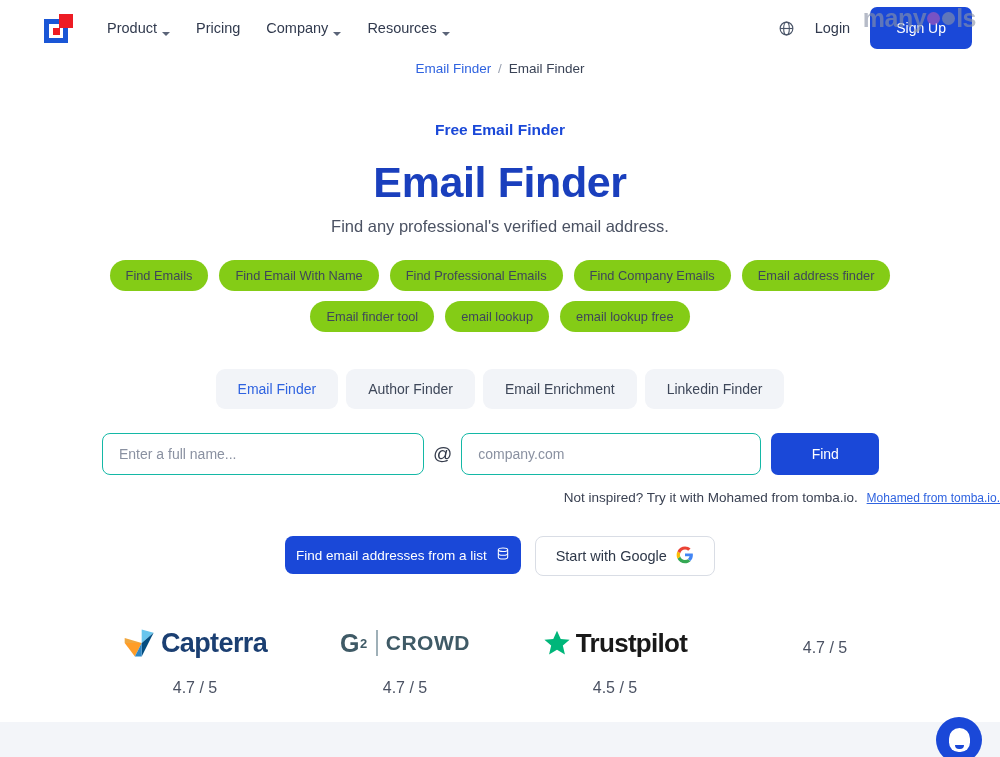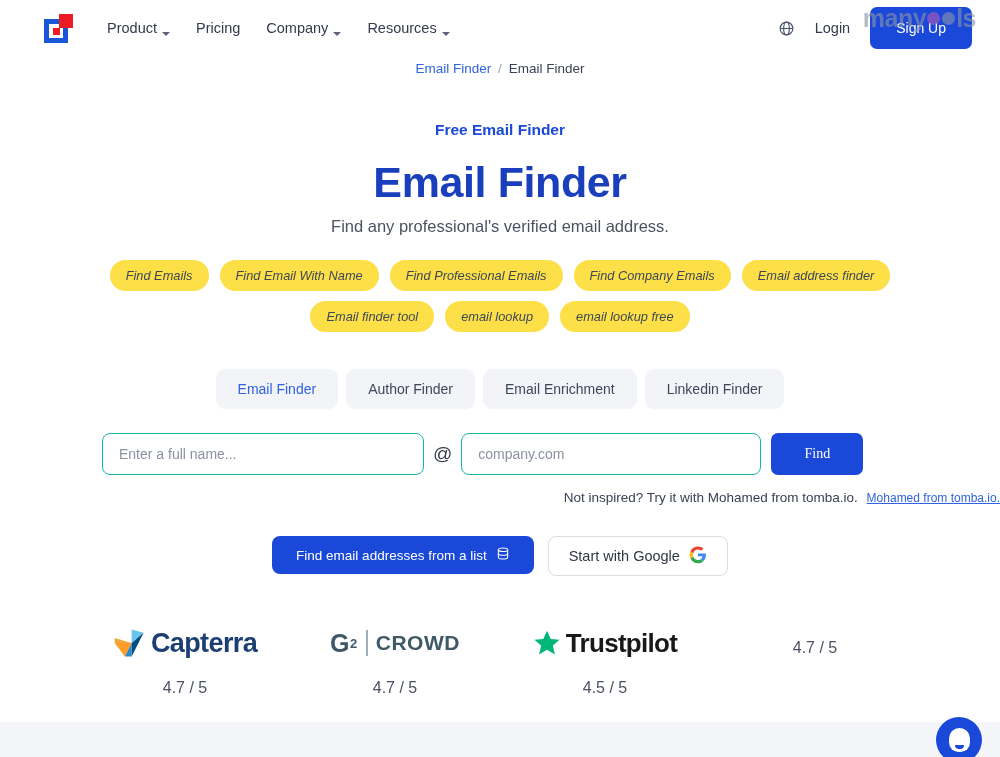--- a/index.html
+++ b/index.html
@@ -79,22 +79,22 @@
   .hero-sub {
     margin-top:10px; font-size:16.5px; color:#4b5263;
   }
 
   
   .tags {
     margin:24px auto 0; max-width:820px;
     display:flex; flex-wrap:wrap; justify-content:center; gap:10px 11px;
   }
   .tag {
-    background:#fde047; color:#3e4759; font-size:12.8px;
-    padding:8px 16px; border-radius:16px; cursor:pointer; white-space:nowrap;font-style:italic;
+    background:#84cc16; color:#3e4759; font-size:12.8px;
+    padding:8px 16px; border-radius:16px; cursor:pointer; white-space:nowrap;
   }
 
   
   .tabs {
     margin-top:37px; display:flex; justify-content:center; gap:8px;
   }
   .tab {
     background:#f2f4f8; font-size:14px; color:#3e4759;
     padding:12px 22px; border-radius:9px; cursor:pointer; white-space:nowrap;
   }
@@ -107,52 +107,52 @@
   }
   .input-box {
     height:42px; border:1px solid #14b8a6; border-radius:8px;
     display:flex; align-items:center; padding:0 16px; background:#fff;
     font-size:14px; color:#8a91a1;
   }
   .name-input { width:322px; }
   .at-sign { font-size:19px; color:#353c4c; margin:0 9px; }
   .domain-input { width:300px; }
   .find-btn {
-    margin-left:10px; width:92px; height:42px;
+    margin-left:10px; width:108px; height:42px;
     background:#1a48d8; color:#fff; border:none; border-radius:7px;
-    font-size:14px; cursor:pointer; font-family:Liberation Serif, serif;
+    font-size:14px; cursor:pointer; font-family:Liberation Sans, sans-serif;
   }
 
   .hint {
     margin-top:15px; text-align:right; font-size:13.5px; color:#3a4152;
   }
   .hint-link {
     color:#2f63e0; font-size:12px; text-decoration:underline;
     margin-left:5px; cursor:pointer;
   }
 
   
   .cta-row {
     margin-top:31px; display:flex; justify-content:center; gap:14px;
   }
   .cta-primary {
     background:#1a48d8; color:#fff; border:none; border-radius:8px;
-    padding:0 24px; height:38px; font-size:13.5px; cursor:pointer;
+    padding:0 11px; height:38px; font-size:13.5px; cursor:pointer;
     display:flex; align-items:center; gap:9px; font-family:inherit;
   }
   .cta-secondary {
     background:#fff; color:#2d3748; border:1px solid #d9dde5; border-radius:8px;
     padding:0 20px; height:40px; font-size:14.5px; cursor:pointer;
     display:flex; align-items:center; gap:9px; font-family:inherit;
   }
 
   
   .reviews {
     margin:47px auto 0; width:860px;
-    display:flex; justify-content:center; align-items:flex-start;
+    display:flex; justify-content:flex-end; align-items:flex-start;
   }
   .review { width:210px; text-align:center; }
   .review-logo {
     height:40px; display:flex; align-items:center; justify-content:center;
   }
   .review-score {
     margin-top:16px; font-size:16px; color:#4b5263;
   }
   .capterra-text {
     font-size:27px; font-weight:bold; color:#1b3f72; letter-spacing:-0.6px;

